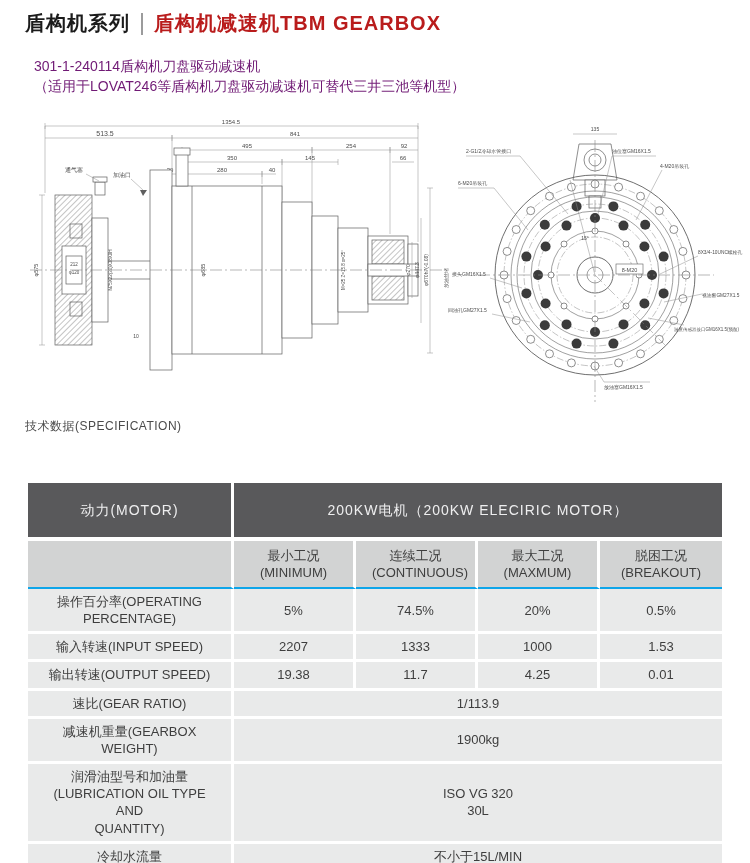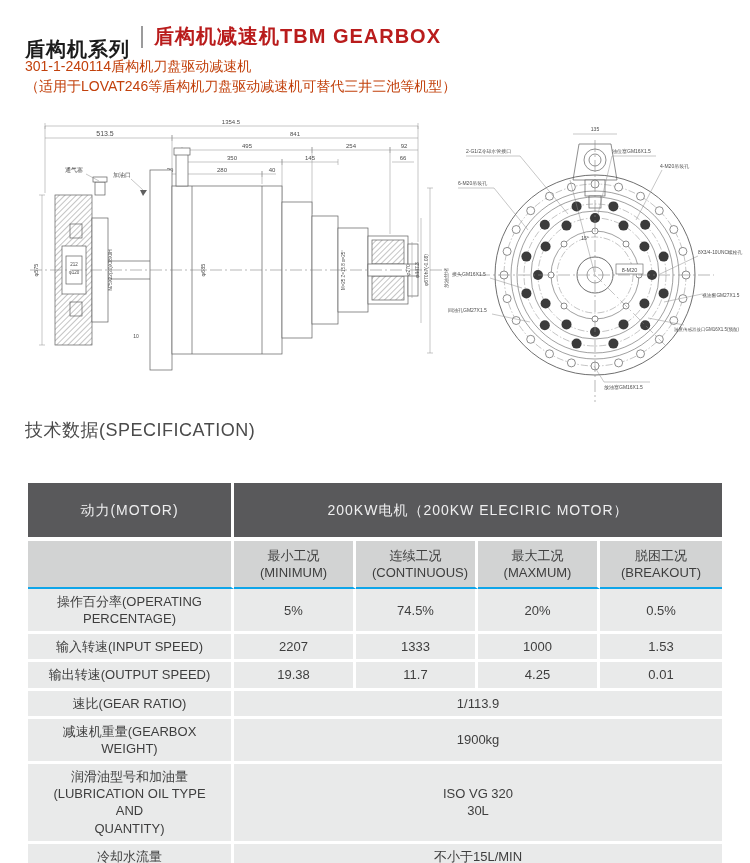--- a/index.html
+++ b/index.html
@@ -2,30 +2,30 @@
 <html><head>
 <meta charset="utf-8">
 <style>
   html,body{margin:0;padding:0;background:#fff;}
   body{
     width:750px;height:863px;position:relative;overflow:hidden;
     font-family:"Liberation Sans",sans-serif;color:#333;
   }
   
   .titlebar{position:absolute;left:25px;top:10px;display:flex;align-items:center;}
-  .title-main{font-size:20px;font-weight:bold;color:#1b1b1b;letter-spacing:1px;margin-top:26px;}
+  .title-main{font-size:20px;font-weight:bold;color:#1b1b1b;letter-spacing:1px;}
   .title-divider{width:2px;height:22px;background:#9b9b9c;margin:0 11px;}
   .title-sub{font-size:20px;font-weight:bold;color:#b91c1c;letter-spacing:1px;}
-  .subtitle{position:absolute;left:25px;top:56px;font-size:14px;color:#c2410c;line-height:20px;}
+  .subtitle{position:absolute;left:34px;top:56px;font-size:14px;color:#701a75;line-height:20px;}
   
   .drawing{position:absolute;left:0;top:118px;width:750px;height:296px;}
   .drawing svg{display:block;}
   .drawing text{font-family:"Liberation Sans",sans-serif;fill:#4c4c4c;}
   
-  .spec-heading{position:absolute;left:25px;top:418px;font-size:18px;color:#4b4b4b;letter-spacing:.5px;}
+  .spec-heading{position:absolute;left:25px;top:418px;font-size:12px;color:#4b4b4b;letter-spacing:.5px;}
   
   table.spec{
     position:absolute;left:28px;top:483px;width:694px;
     border-collapse:separate;border-spacing:0;table-layout:fixed;
     font-size:13px;color:#3e3e3e;text-align:center;
   }
   table.spec col.c0{width:206px;}
   table.spec col.c1{width:122px;}
   table.spec td{
     background:#e9eaea;border-right:3px solid #fff;border-bottom:3px solid #fff;

